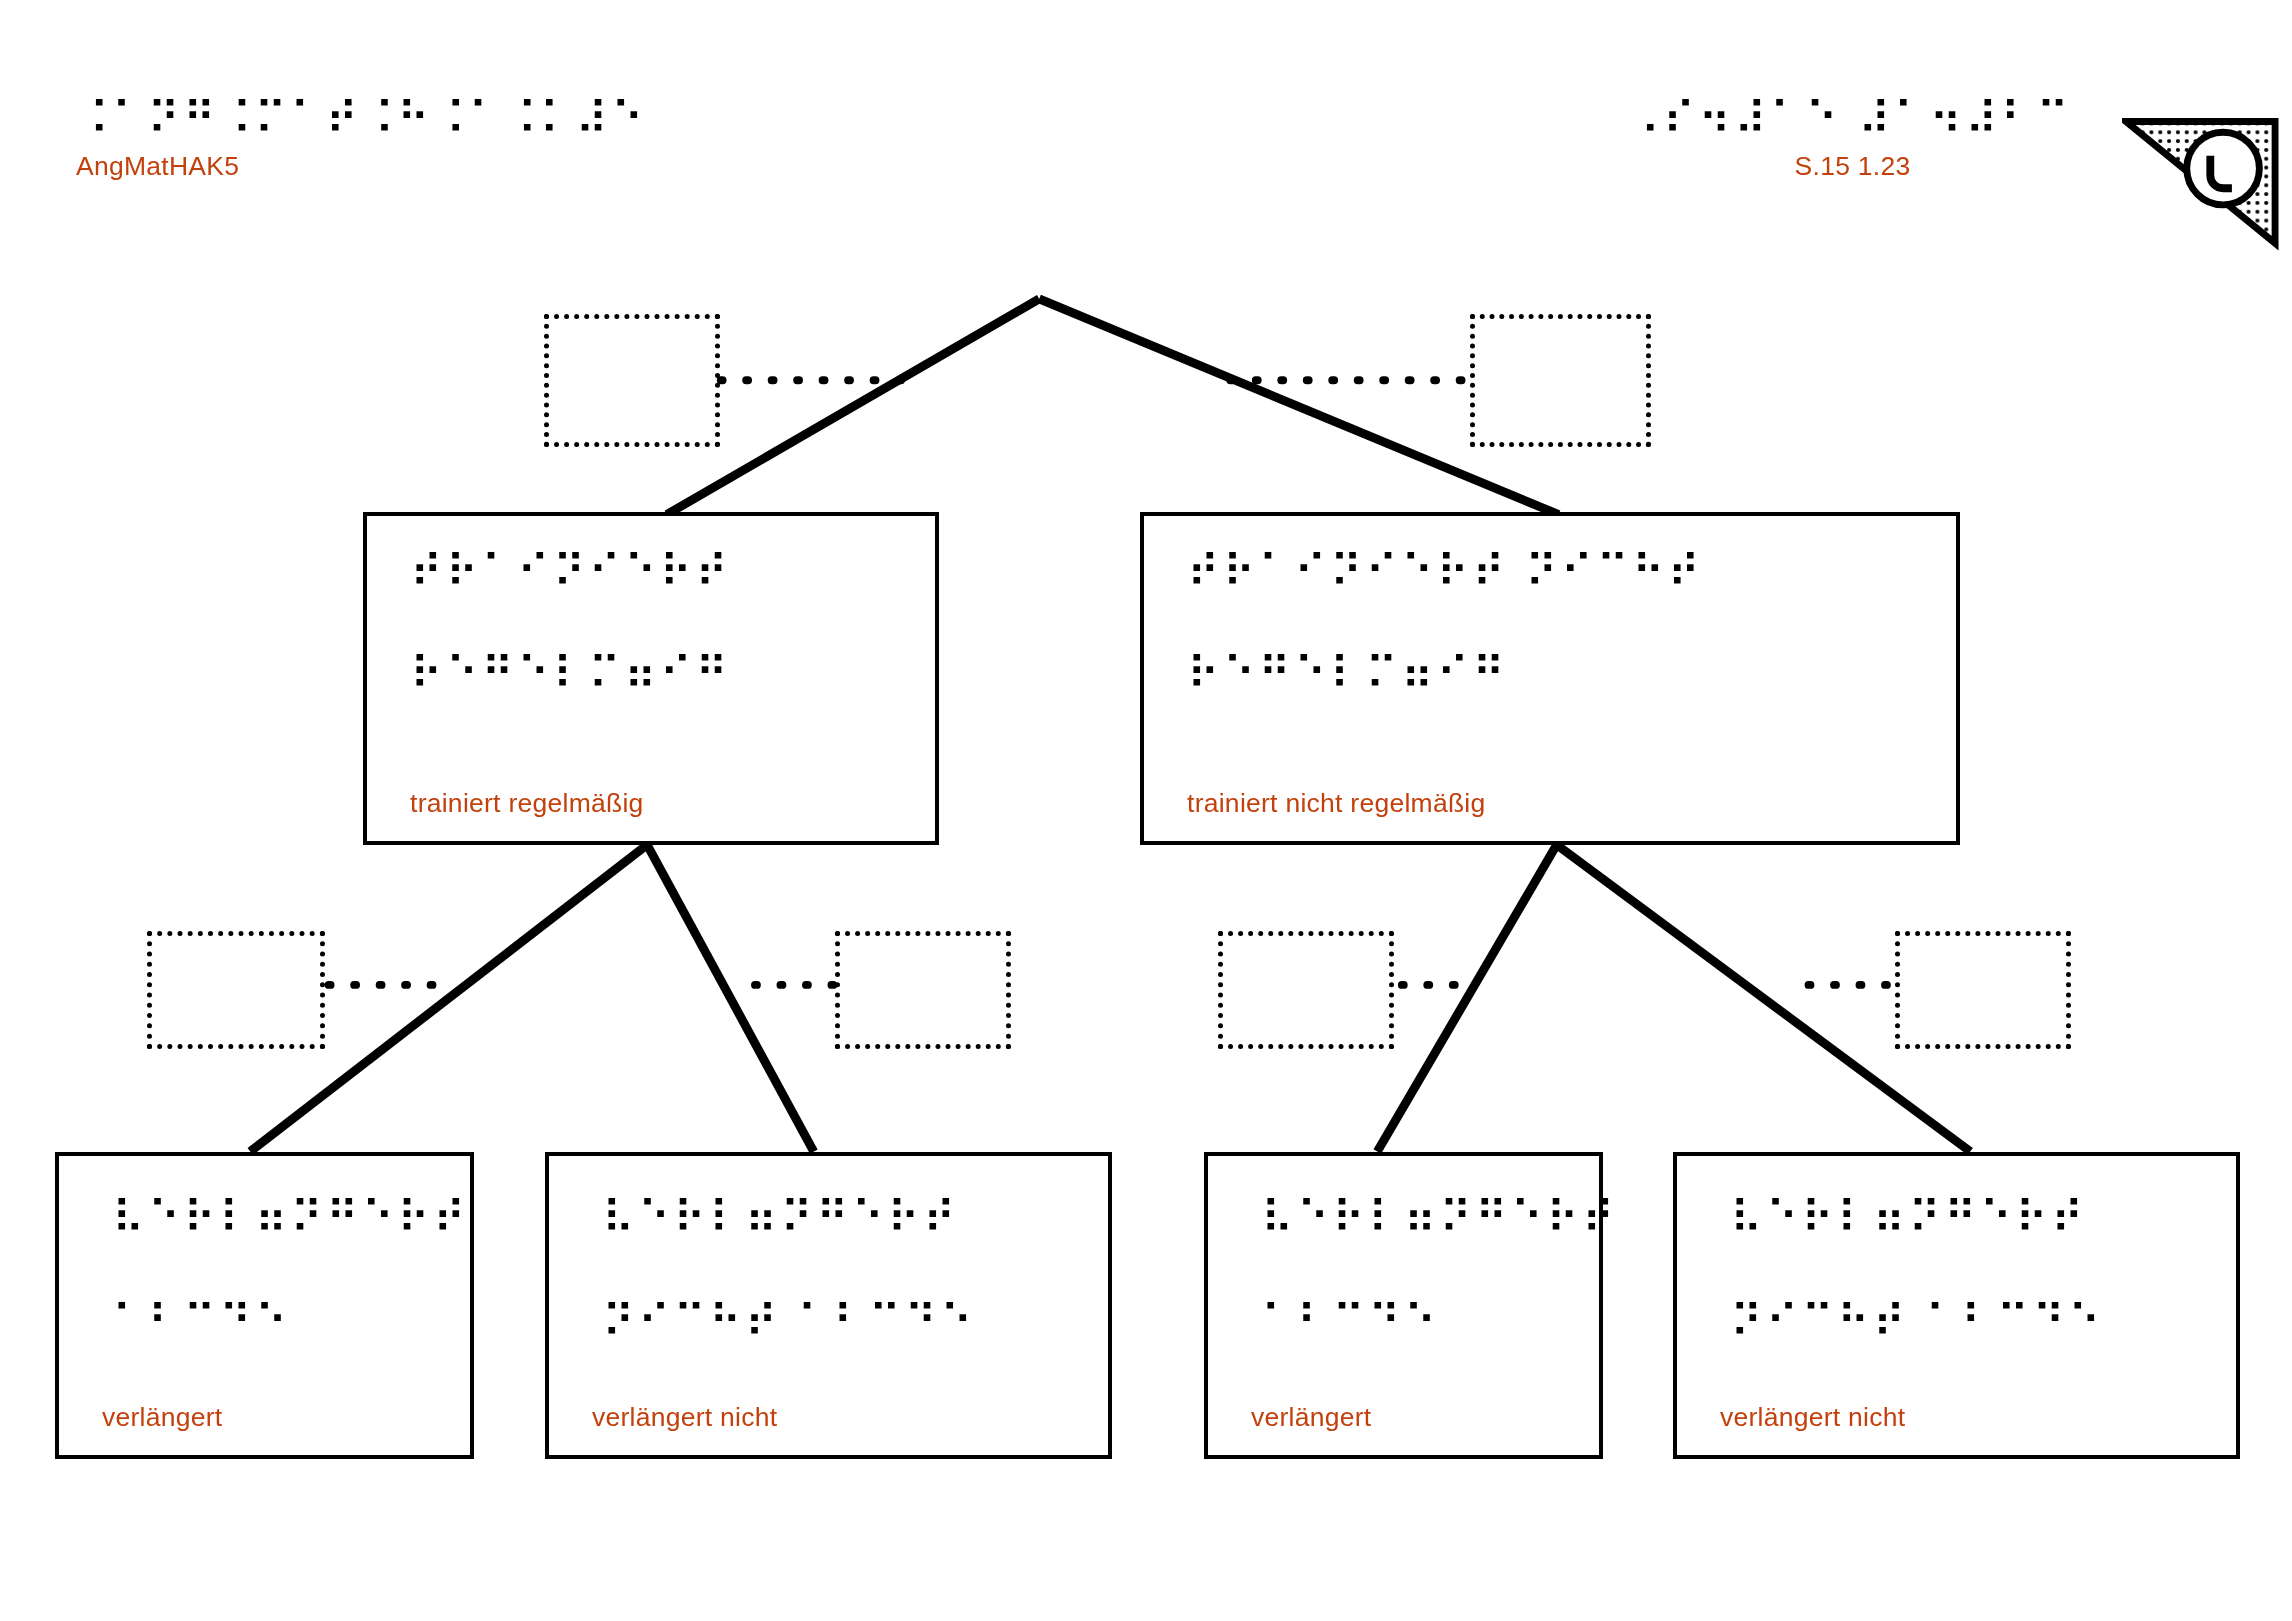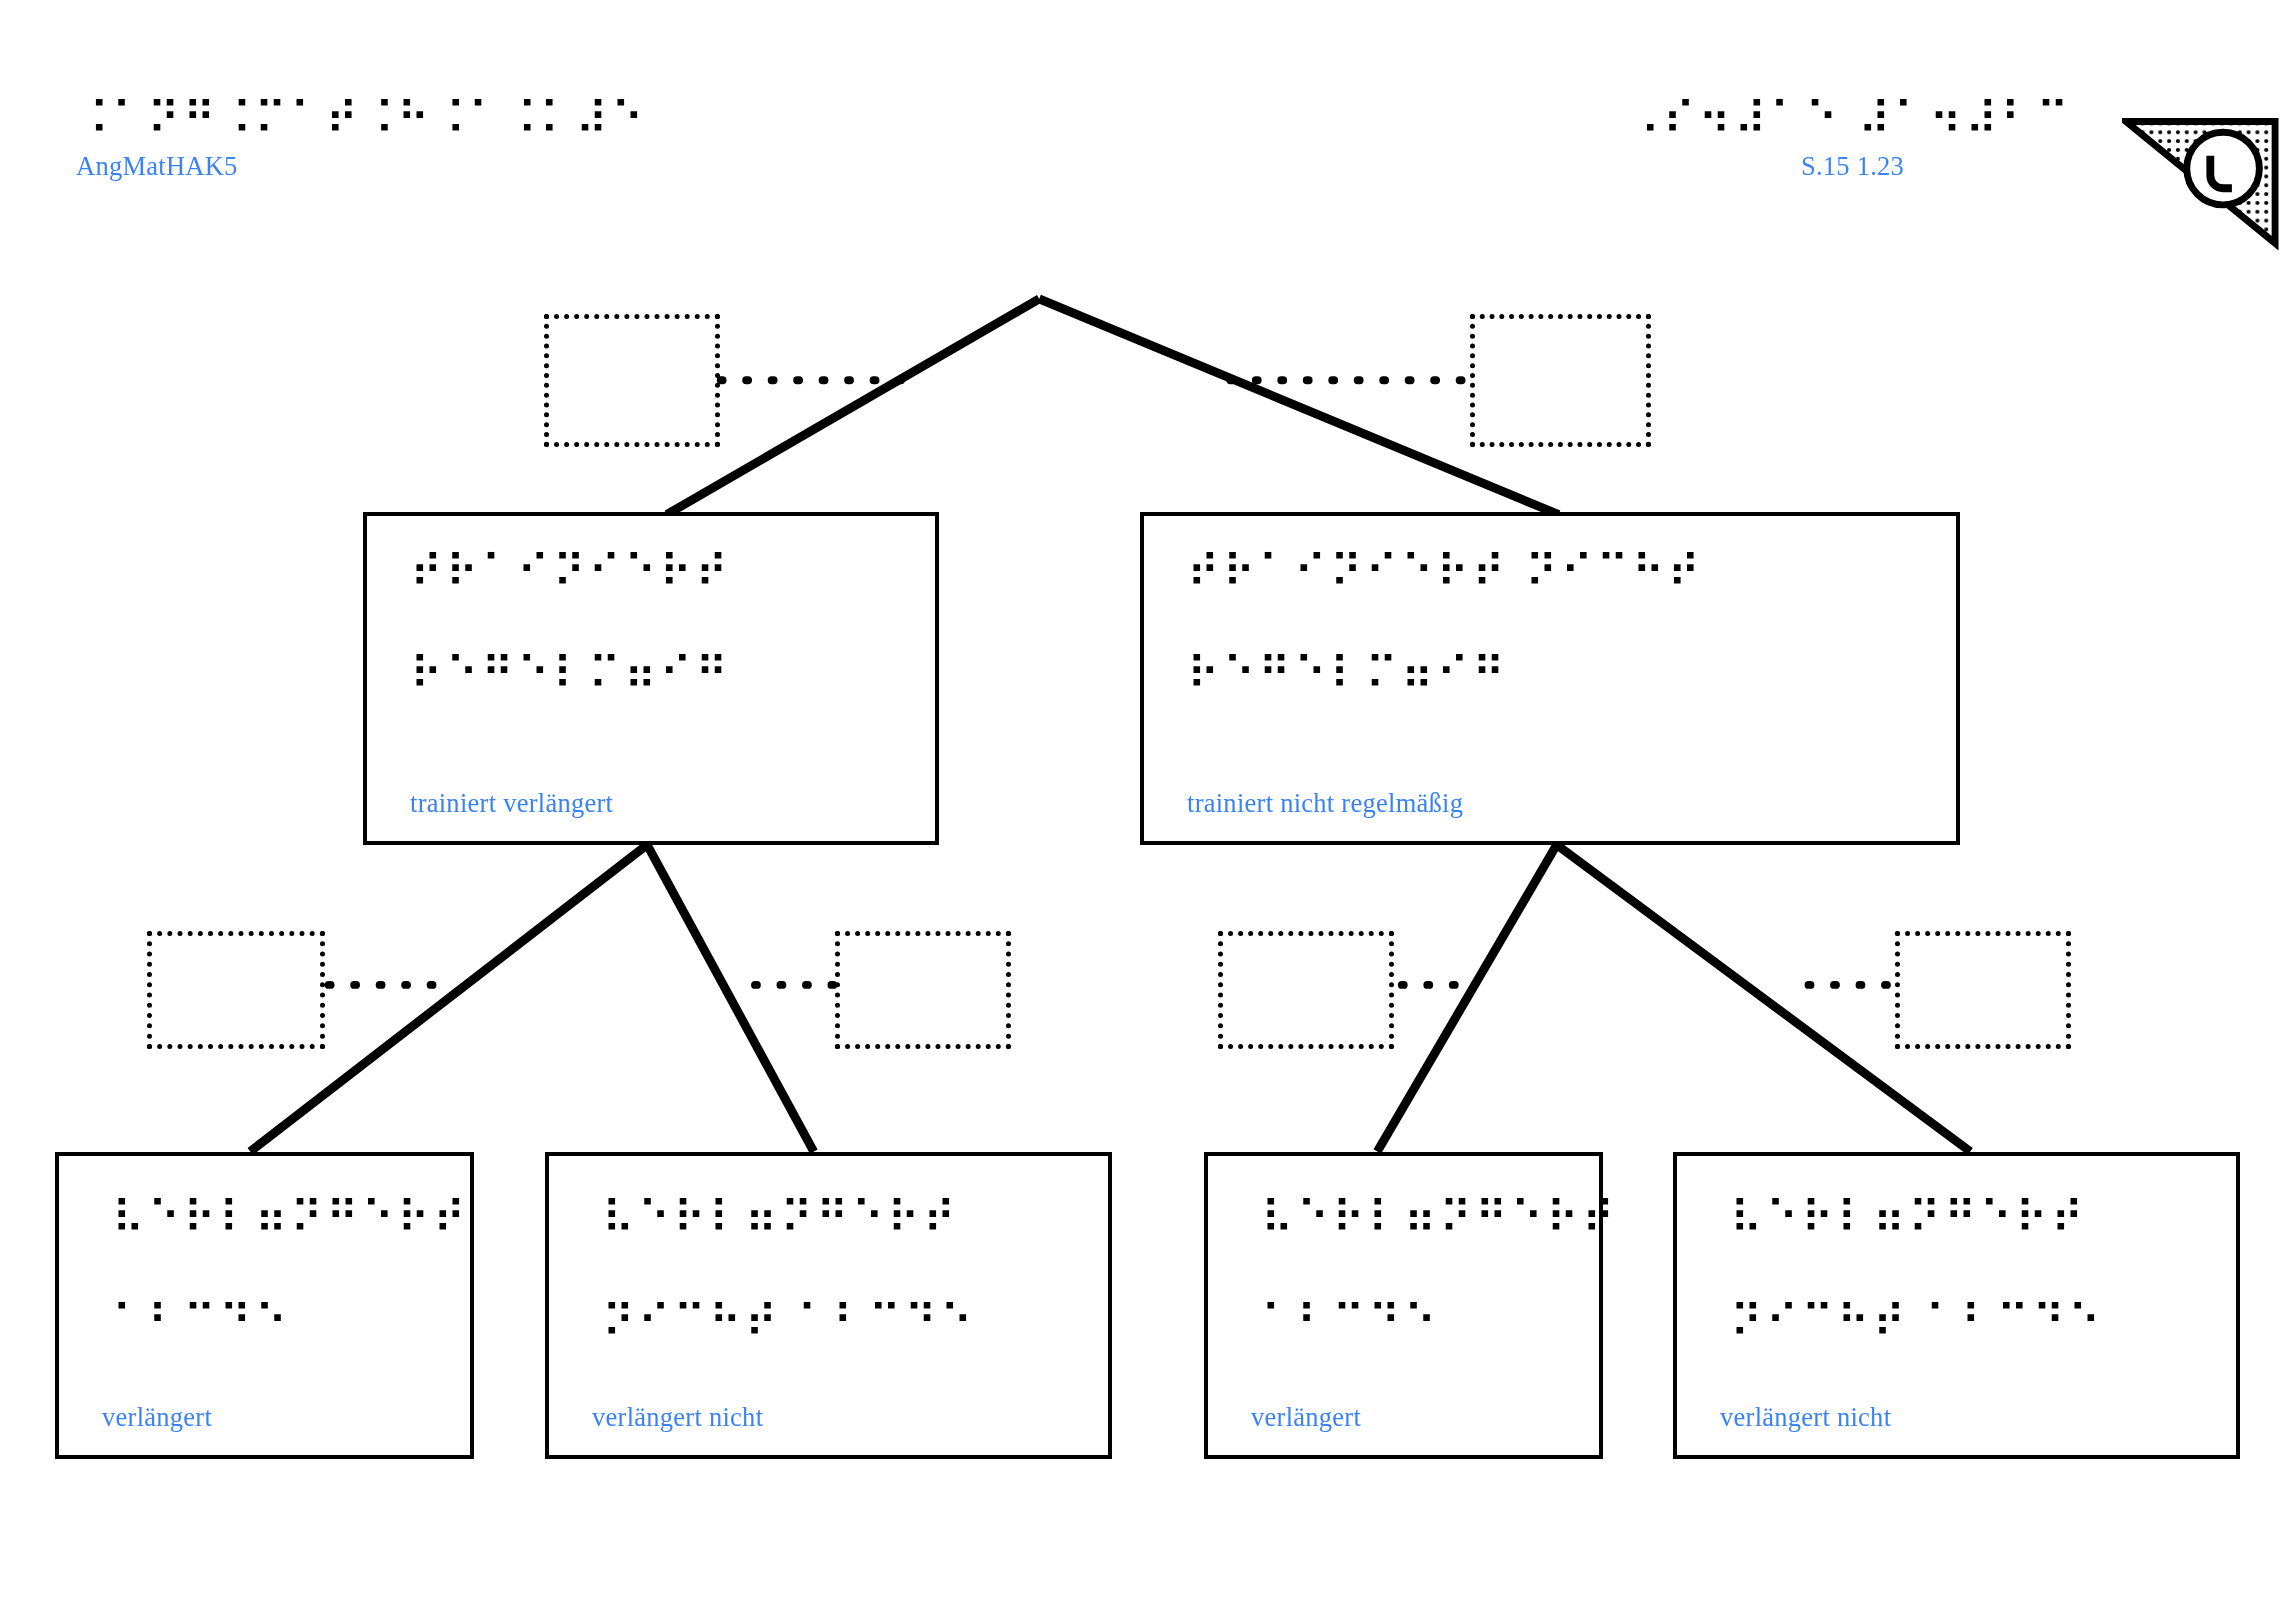--- a/index.html
+++ b/index.html
@@ -34,22 +34,22 @@
     line-height: 1.0;
     letter-spacing: 0.06em;
     font-weight: 400;
   }
   .braille-header { font-size: 45px; }
   .braille-node   { font-size: 45px; }
   .braille-leaf   { font-size: 45px; }
 
   
   .print-label {
-    font-family: Liberation Serif, serif;
-    color: #3b82f6;
+    font-family: Liberation Sans, sans-serif;
+    color: #c2410c;
     font-size: 26.5px;
     letter-spacing: 0.01em;
     white-space: nowrap;
   }
   .print-label-header { font-size: 26.5px; }
 
   
   #header-left {
     position: absolute;
     left: 76px;
@@ -170,21 +170,21 @@
   <div class="dotted-box" style="left:147px; top:931px; width:178px; height:118px;"></div>
   <div class="dotted-box" style="left:835px; top:931px; width:176px; height:118px;"></div>
   <div class="dotted-box" style="left:1218px; top:931px; width:176px; height:118px;"></div>
   <div class="dotted-box" style="left:1895px; top:931px; width:176px; height:118px;"></div>
 
   <div class="node-box" style="left:363px; top:512px; width:576px; height:333px;">
     <div class="node-inner">
       <span class="braille braille-node braille-line">⠞⠗⠁⠊⠝⠊⠑⠗⠞</span>
       <span class="braille braille-node braille-line">⠗⠑⠛⠑⠇⠍⠶⠊⠛</span>
     </div>
-    <span class="print-label">trainiert verlängert</span>
+    <span class="print-label">trainiert regelmäßig</span>
   </div>
 
   <div class="node-box" style="left:1140px; top:512px; width:820px; height:333px;">
     <div class="node-inner">
       <span class="braille braille-node braille-line">⠞⠗⠁⠊⠝⠊⠑⠗⠞ ⠝⠊⠉⠓⠞</span>
       <span class="braille braille-node braille-line">⠗⠑⠛⠑⠇⠍⠶⠊⠛</span>
     </div>
     <span class="print-label">trainiert nicht regelmäßig</span>
   </div>
 

